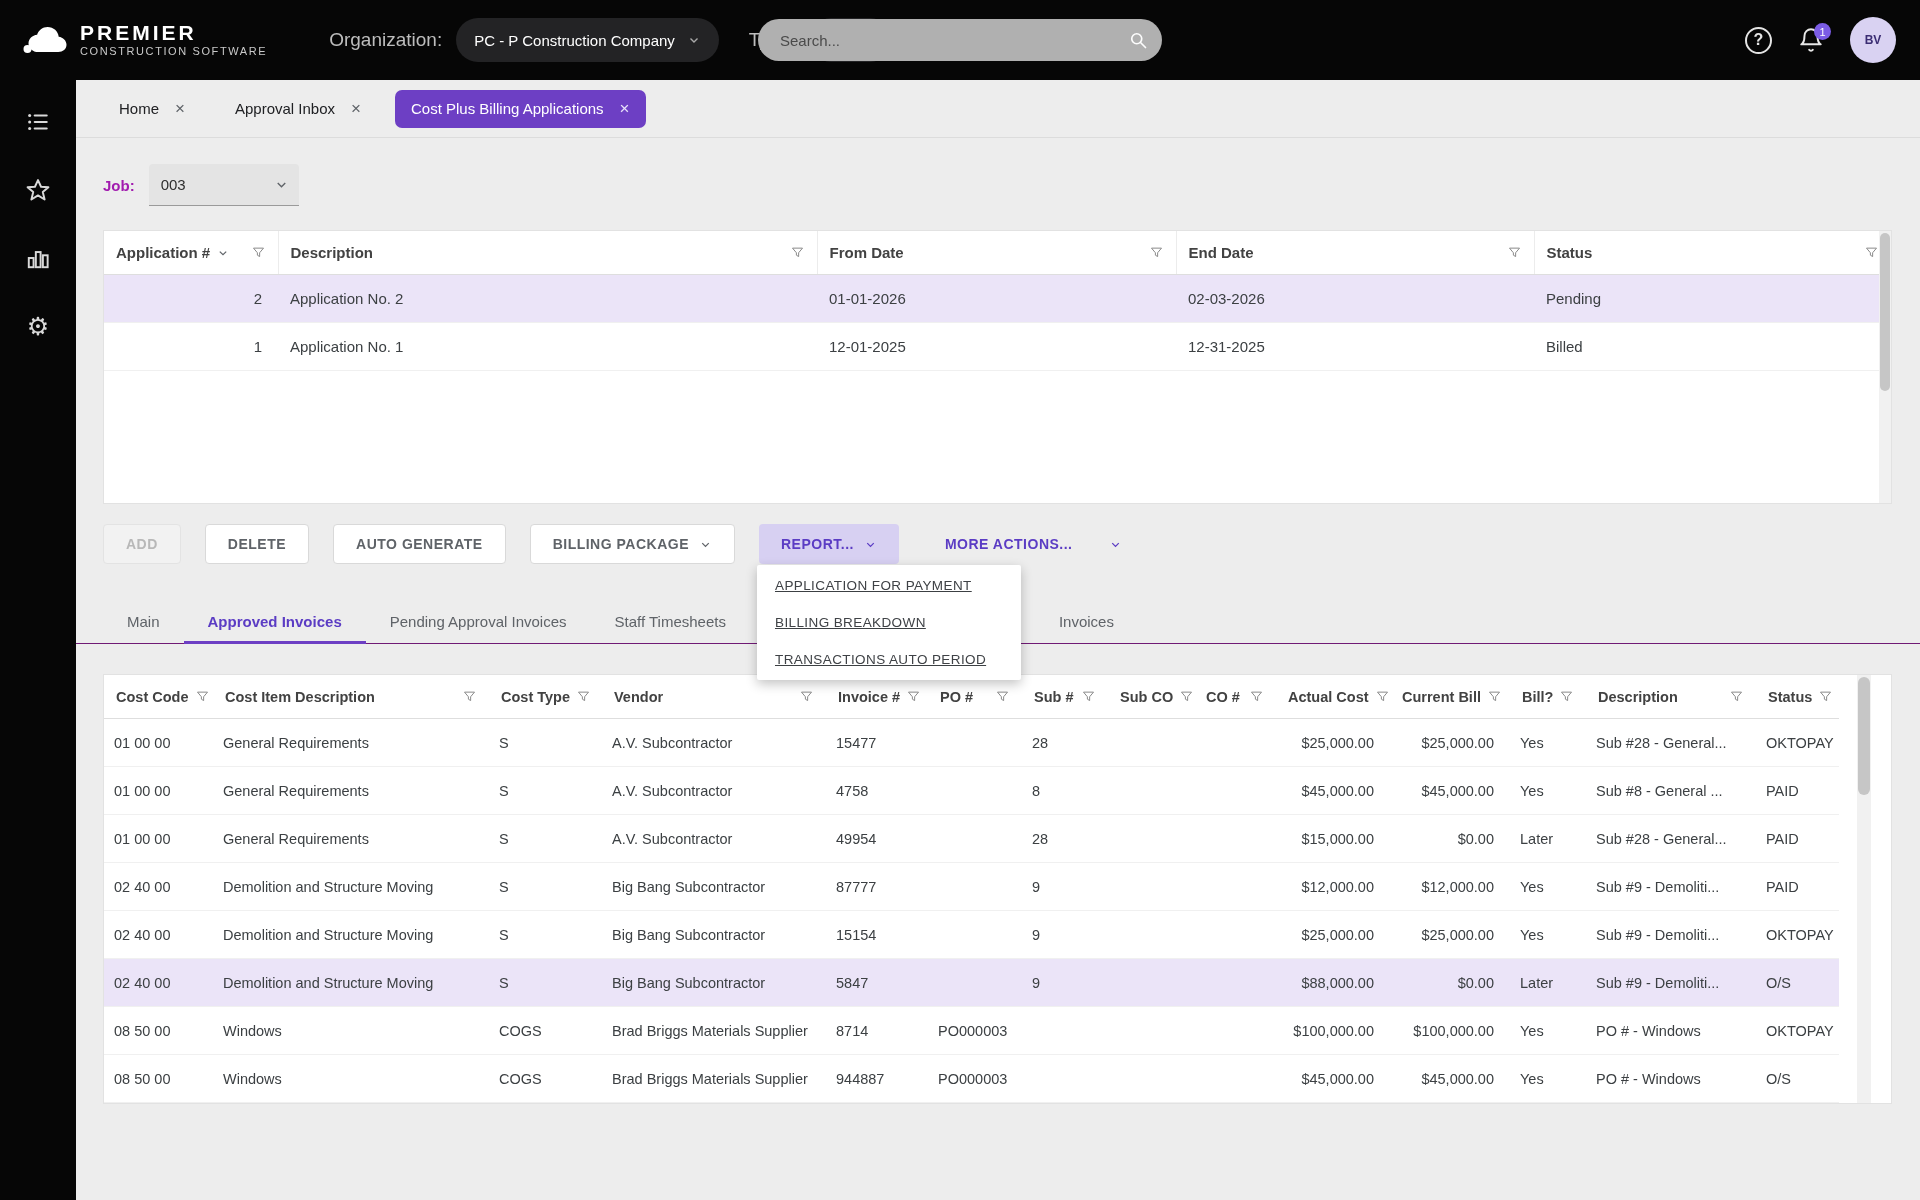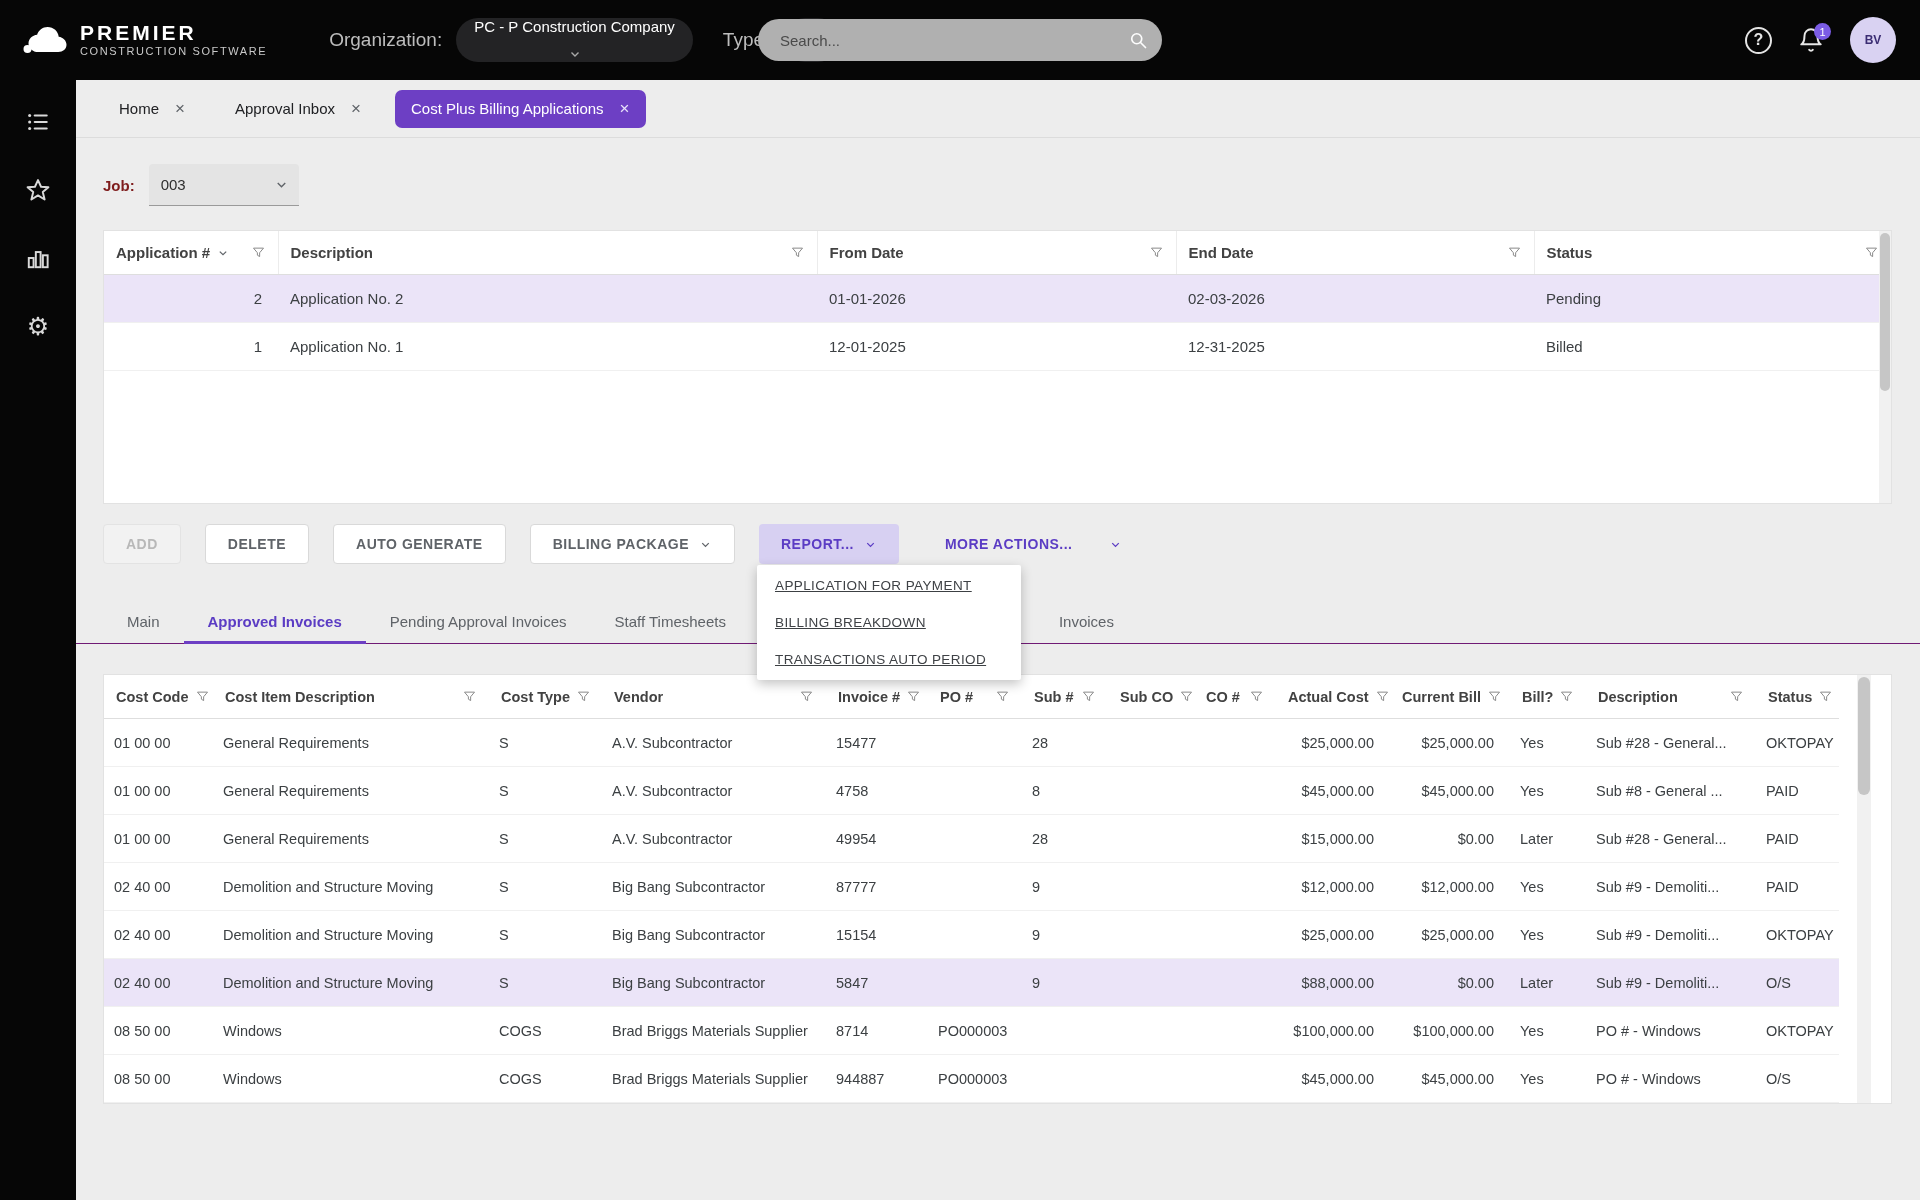--- a/index.html
+++ b/index.html
@@ -24,21 +24,21 @@
   .brand{display:flex;align-items:center;gap:12px;}
   .brand-text{display:flex;flex-direction:column;line-height:1.05;}
   .brand-name{color:#fff;font-size:21px;font-weight:bold;letter-spacing:3px;}
   .brand-sub{color:#c9c9c9;font-size:11px;letter-spacing:1.6px;margin-top:2px;}
   .bar-label{color:#bdbdbd;font-size:19px;}
   .lbl-org{margin-left:62px;}
   .lbl-type{margin-left:30px;}
   .pill{
     margin-left:14px;height:44px;border-radius:22px;background:#232325;
     display:flex;align-items:center;gap:12px;padding:0 18px;
-    color:#fff;font-size:15px;cursor:pointer;white-space:nowrap;flex-direction:column;
+    color:#fff;font-size:15px;cursor:pointer;white-space:nowrap;
   }
   .pill svg{flex:none;}
   .search{
     position:absolute;left:50%;top:50%;transform:translate(-50%,-50%);
     width:404px;height:42px;border-radius:21px;background:#b0b0b0;
     display:flex;align-items:center;padding:0 14px 0 20px;
   }
   .search input{
     flex:1;border:none;outline:none;background:transparent;
     font-family:"Liberation Sans",sans-serif;font-size:15px;color:#333;
@@ -79,21 +79,21 @@
   }
   .wtab{
     height:38px;border-radius:7px;padding:0 16px;display:flex;align-items:center;gap:16px;
     font-size:15px;color:#202124;cursor:pointer;white-space:nowrap;
   }
   .wtab .close{font-size:17px;color:#5f6368;cursor:pointer;line-height:1;}
   .wtab.active{background:var(--accent);color:#fff;}
   .wtab.active .close{color:#e8e2fa;}
   
   .job-row{margin:26px 28px 0 27px;display:flex;align-items:center;gap:14px;}
-  .job-label{font-size:15px;font-weight:bold;color:#7f1d1d;}
+  .job-label{font-size:15px;font-weight:bold;color:#a21caf;}
   .job-select{
     width:150px;height:42px;background:#e4e4e4;border-bottom:1px solid #9a9a9a;
     border-radius:4px 4px 0 0;display:flex;align-items:center;justify-content:space-between;
     padding:0 10px 0 12px;font-size:15px;color:#2f2f2f;cursor:pointer;
   }
   
   .card{margin:0 28px 0 27px;background:#fff;border:1px solid #e2e2e2;position:relative;}
   .apps-card{margin-top:24px;height:274px;overflow:hidden;}
   .inv-card{margin-top:30px;height:430px;overflow:hidden;}
   table{border-collapse:collapse;table-layout:fixed;}

